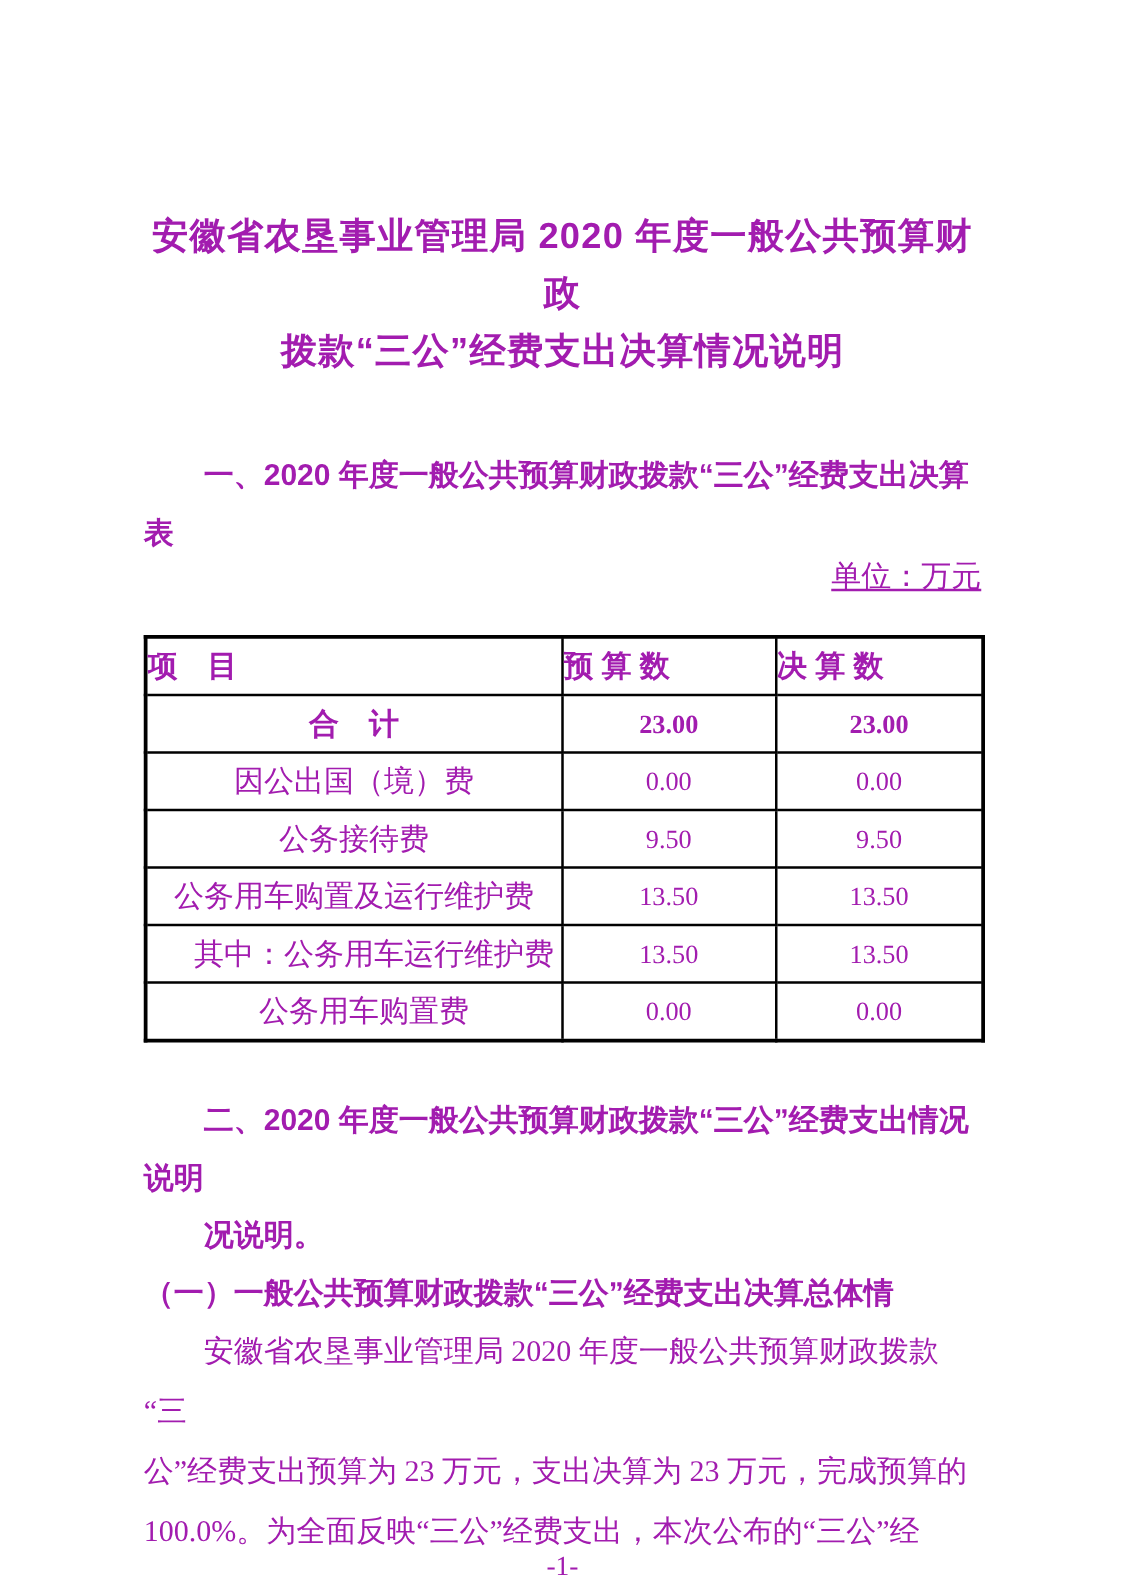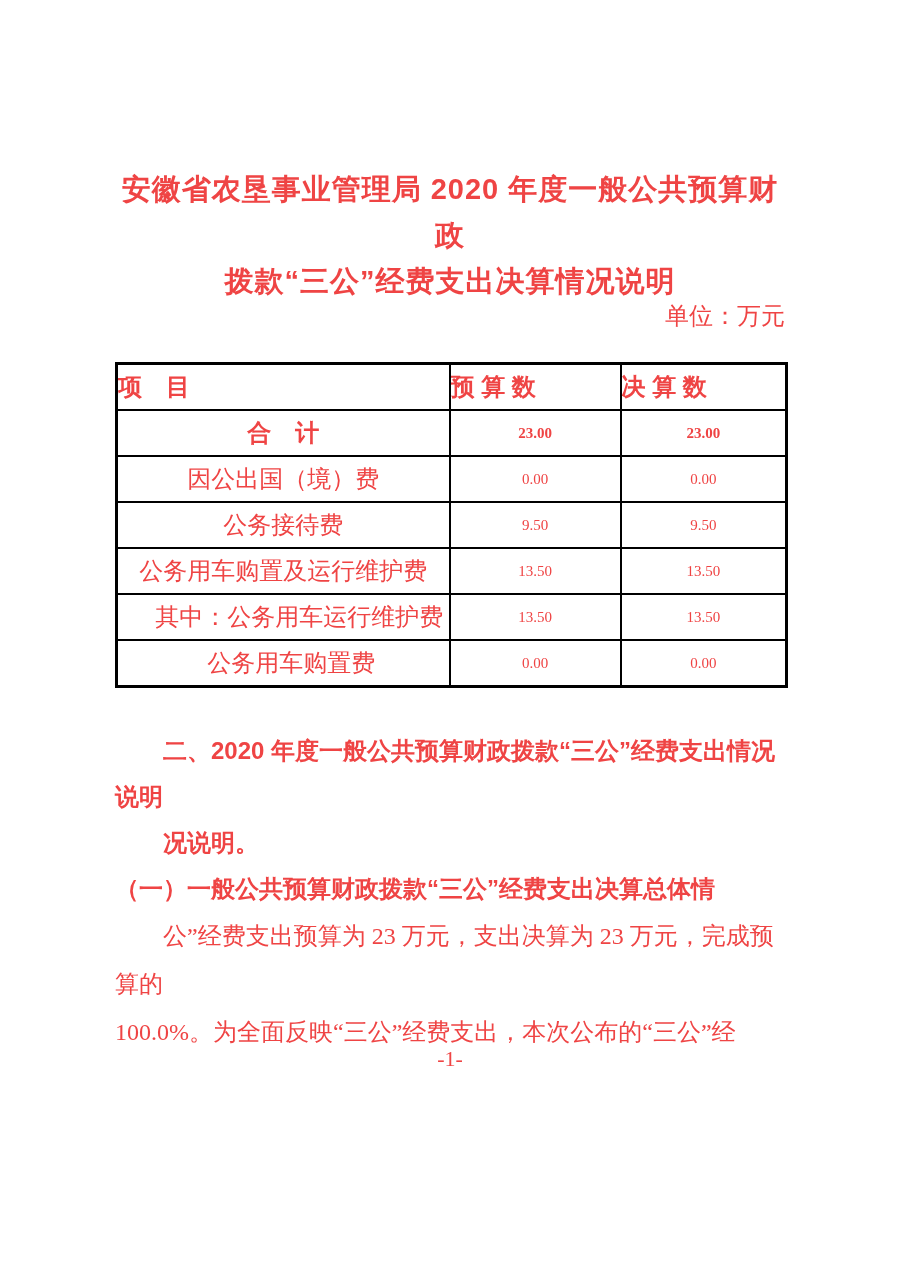--- a/index.html
+++ b/index.html
@@ -2,21 +2,21 @@
 <html lang="zh"><head>
 <meta charset="utf-8">
 <style>
   html, body { margin: 0; padding: 0; background: #ffffff; }
   .page {
     position: relative;
     width: 900px;
     height: 1270px;
     margin: 0 auto;
     background: #ffffff;
-    color: #ef4444;
+    color: #a21caf;
     box-sizing: border-box;
     padding: 166px 115px 0 115px;
     overflow: hidden;
     font-family: "Liberation Serif", "DejaVu Serif", serif;
   }
   .line { white-space: pre-wrap; }
 
   
   .doc-title {
     font-family: "Liberation Sans", "DejaVu Sans", sans-serif;
@@ -40,20 +40,21 @@
   .sub-heading { margin-top: 0; }
   .indent-first > .line:first-child { text-indent: 48px; }
 
   
   .unit-label {
     margin-top: -8px;
     line-height: 40px;
     font-size: 24px;
     text-align: right;
     font-family: "Liberation Serif", "DejaVu Serif", serif;
+    text-decoration: underline;
   }
 
   
   table.sangong {
     margin-top: 26px;
     border-collapse: collapse;
     width: 670px;
     table-layout: fixed;
     border: 3px solid #000;
   }
@@ -70,21 +71,21 @@
     font-size: 24px;
     text-align: left;
   }
   td.item {
     font-size: 24px;
     text-align: center;
     padding-left: 13px;
     font-family: "Liberation Serif", "DejaVu Serif", serif;
   }
   td.num {
-    font-size: 15px;
+    font-size: 21px;
     text-align: center;
     font-family: "Liberation Serif", "DejaVu Serif", serif;
   }
   tr.row-total td { font-weight: 700; }
   tr.row-total td.item {
     text-align: center;
     padding-left: 0;
     font-family: "Liberation Sans", "DejaVu Sans", sans-serif;
     font-size: 24px;
   }
@@ -109,20 +110,24 @@
 </head>
 <body>
 
 <div class="page">
 
   <div class="doc-title">
       <div class="line">安徽省农垦事业管理局 2020 年度一般公共预算财政</div>
       <div class="line">拨款“三公”经费支出决算情况说明</div>
     </div>
 
+  <div class="sec-heading s1-heading indent-first">
+      <div class="line">一、2020 年度一般公共预算财政拨款“三公”经费支出决算</div>
+      <div class="line">表</div>
+    </div>
 
   <div class="unit-label">单位：万元</div>
 
   <table class="sangong">
     <colgroup>
       <col style="width:333px">
       <col style="width:171px">
       <col style="width:166px">
     </colgroup>
     <thead>
@@ -170,19 +175,20 @@
       <div class="line">二、2020 年度一般公共预算财政拨款“三公”经费支出情况</div>
       <div class="line">说明</div>
     </div>
 
   <div class="sec-heading sub-heading indent-first">
       <div class="line">况说明。</div>
       <div class="line">（一）一般公共预算财政拨款“三公”经费支出决算总体情</div>
     </div>
 
   <div class="paragraph indent-first">
+      <div class="line">安徽省农垦事业管理局 2020 年度一般公共预算财政拨款“三</div>
       <div class="line">公”经费支出预算为 23 万元，支出决算为 23 万元，完成预算的</div>
       <div class="line">100.0%。为全面反映“三公”经费支出，本次公布的“三公”经</div>
     </div>
 
   <div class="page-number">-1-</div>
 
 </div>
 
 </body></html>

